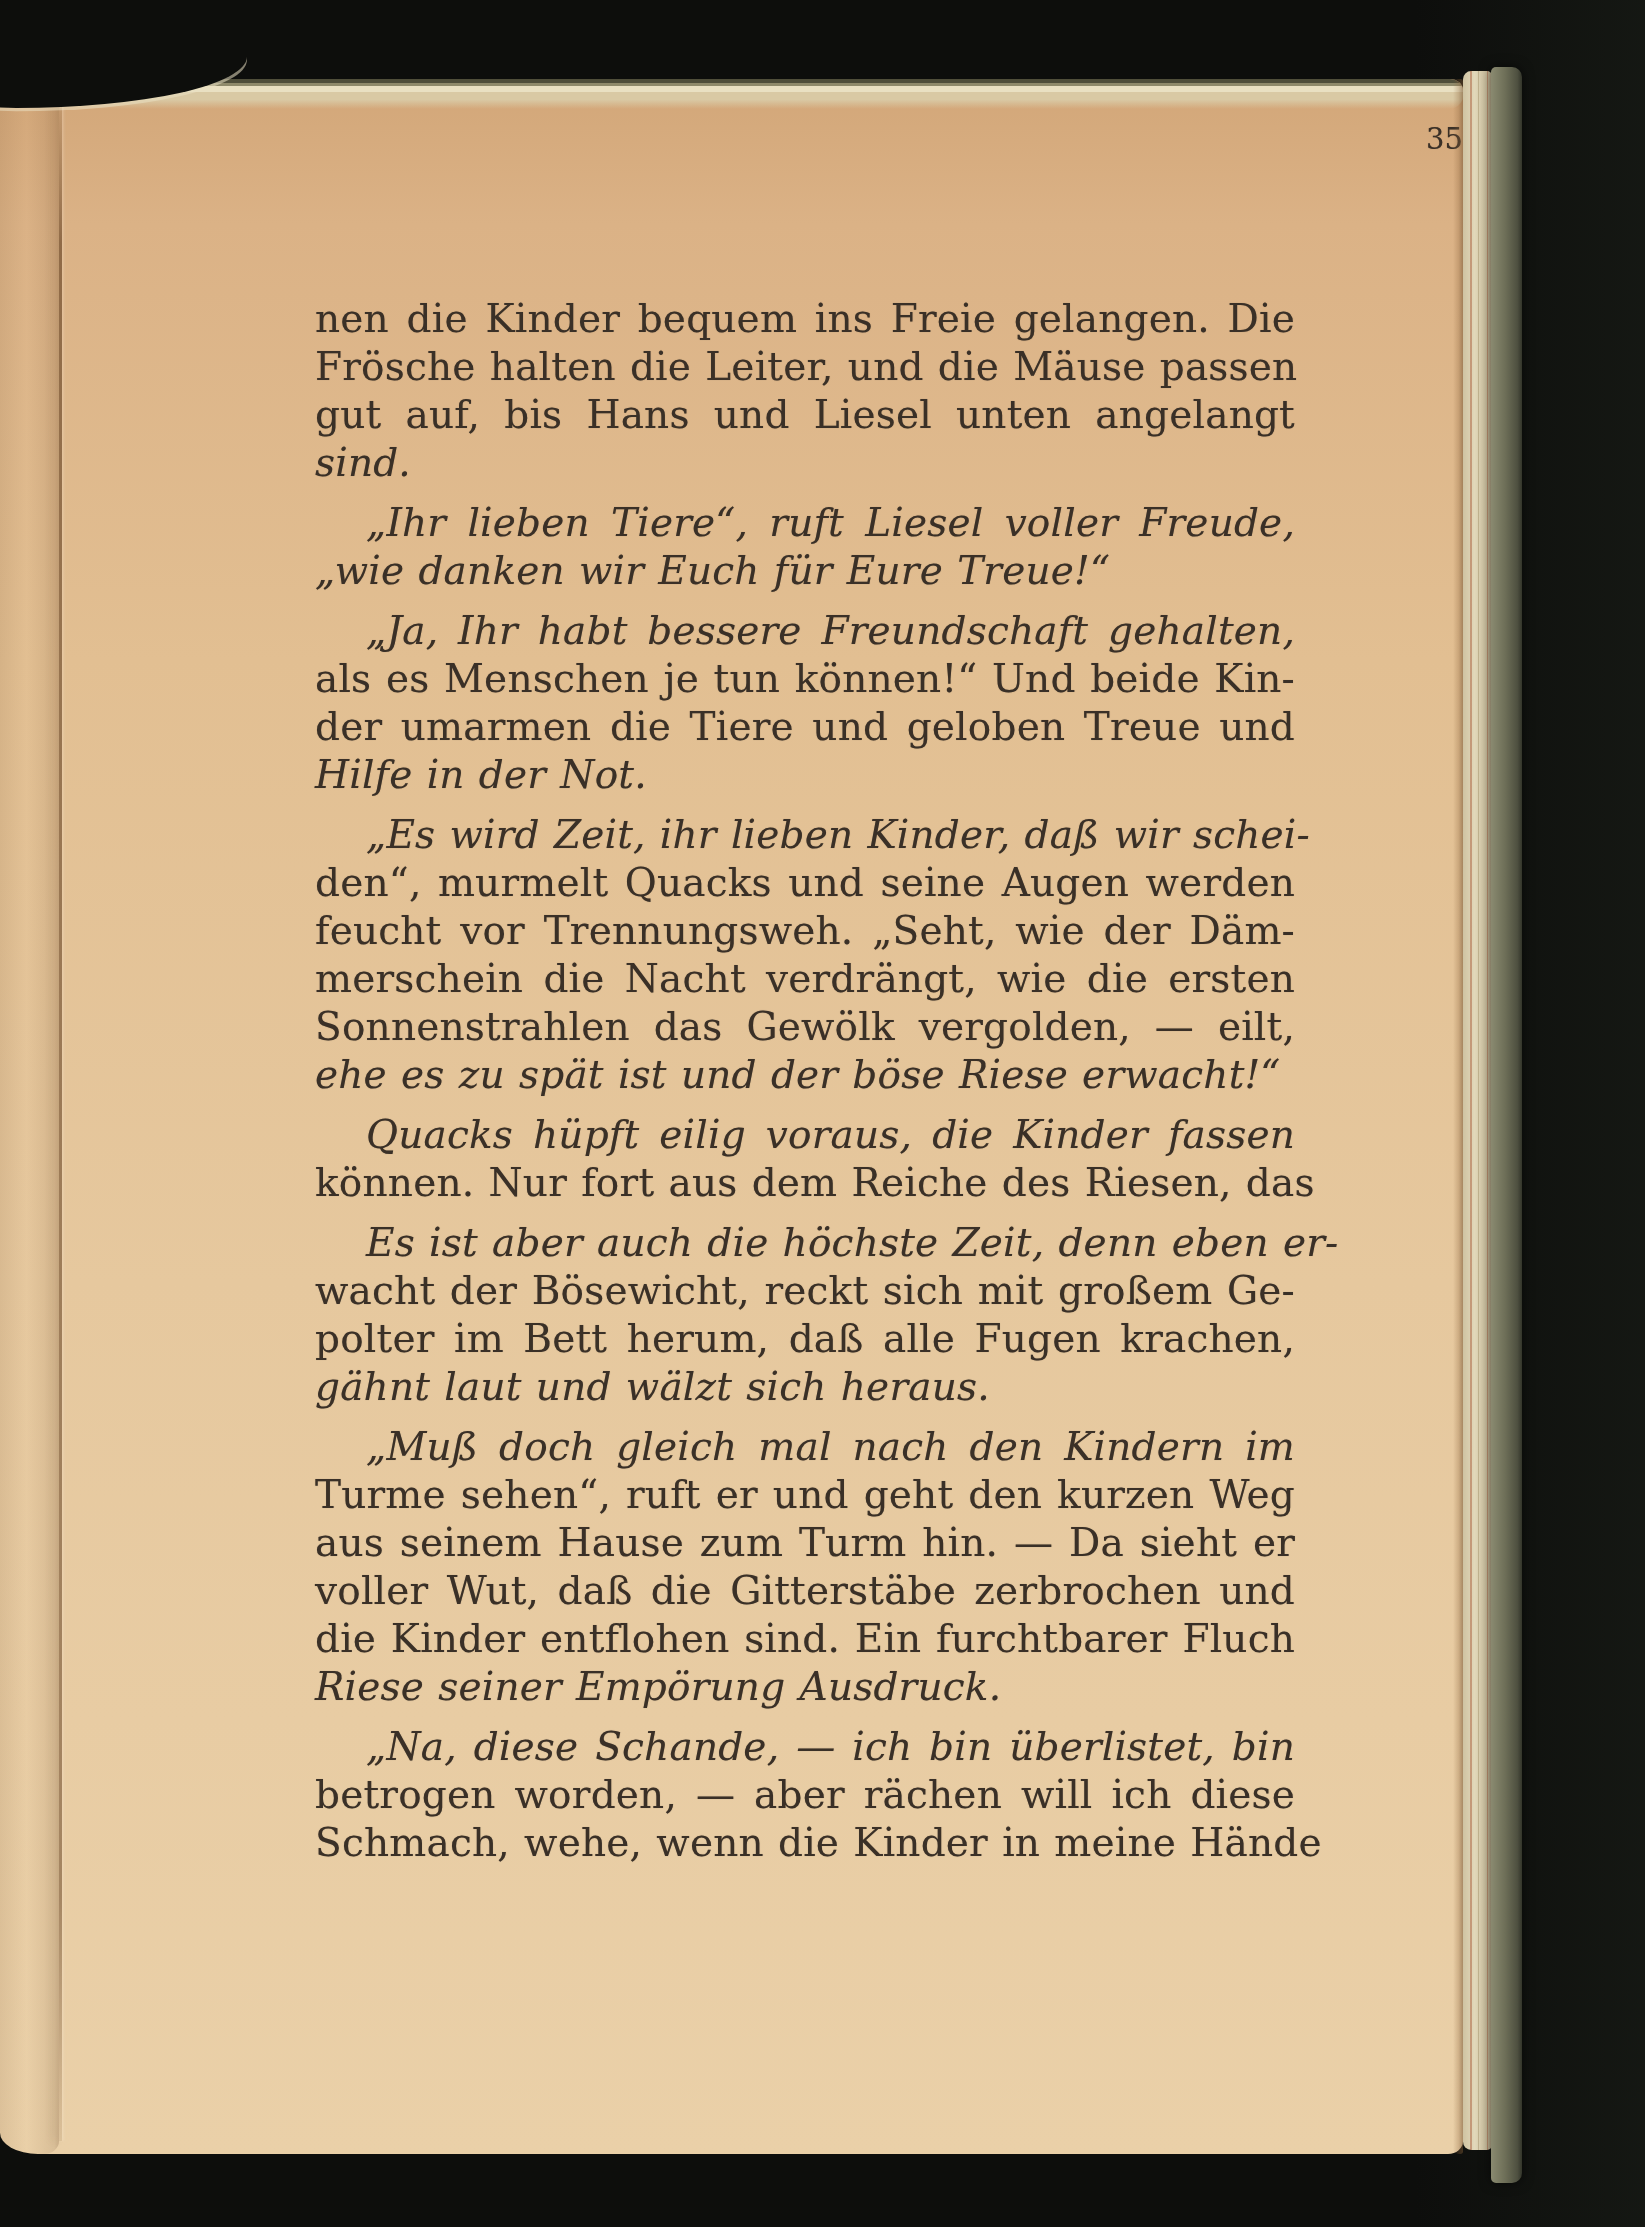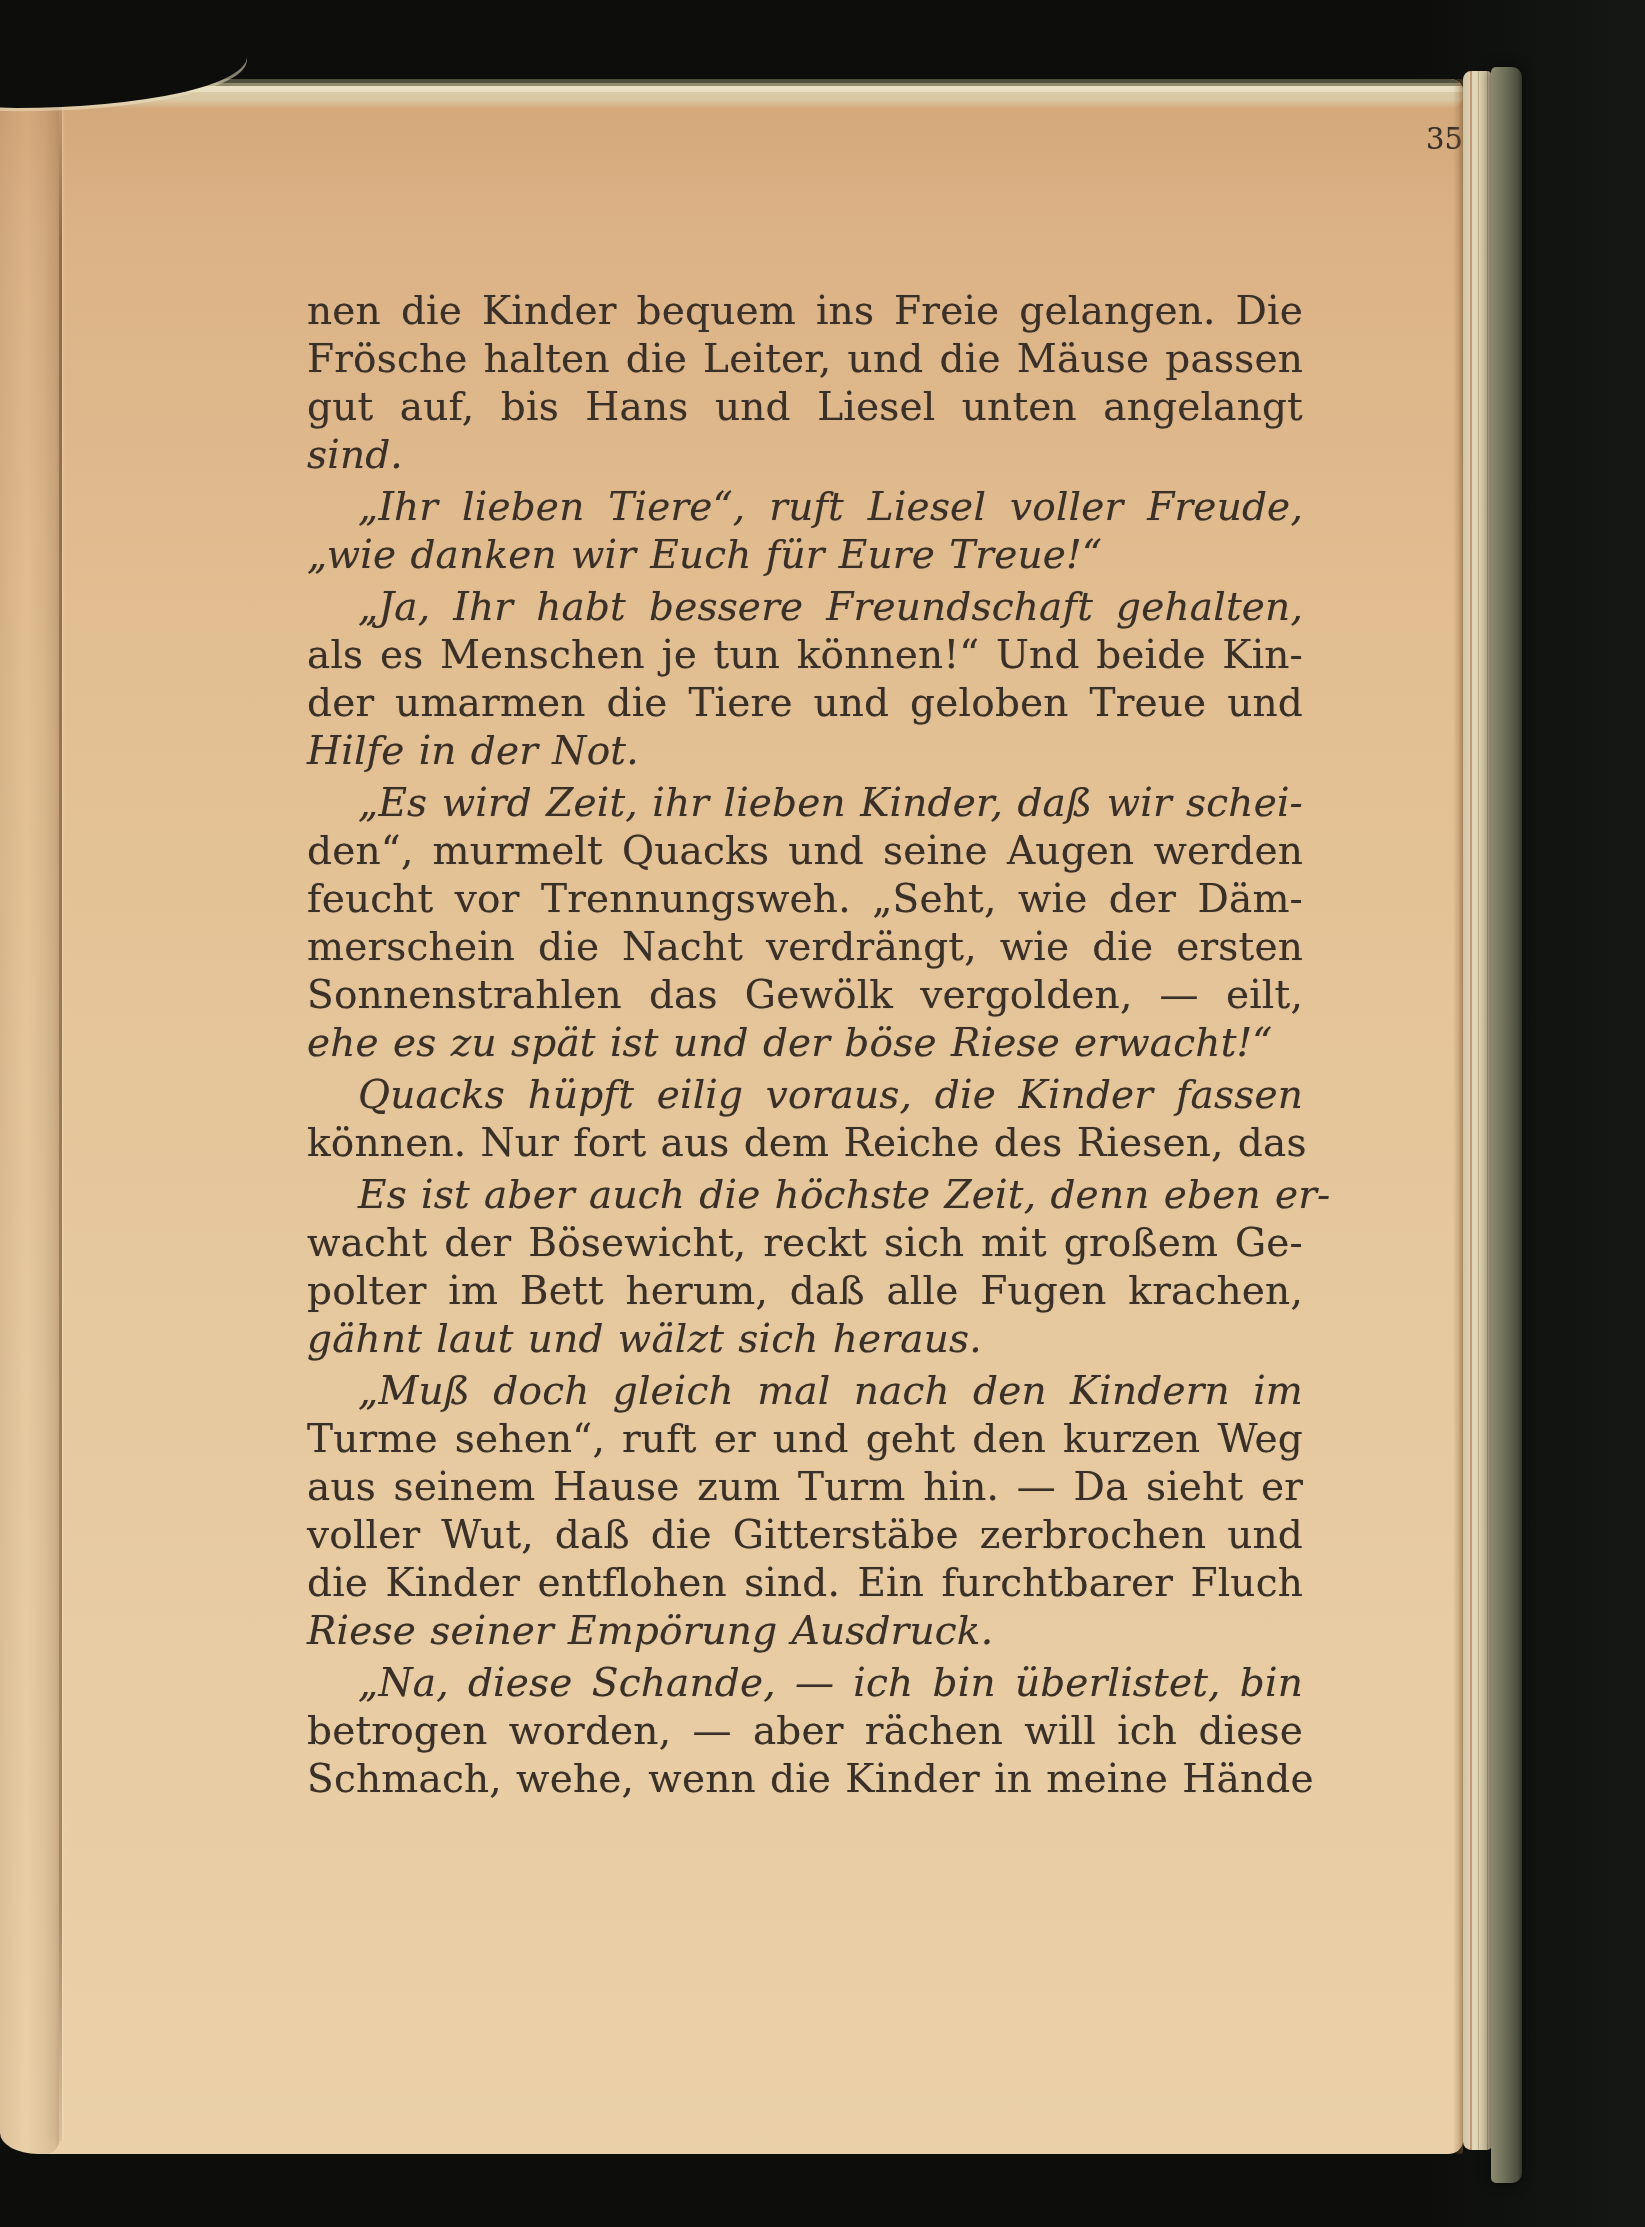--- a/index.html
+++ b/index.html
@@ -73,21 +73,21 @@
   }
   .cover-edge{
     position:absolute;left:1491px;top:67px;width:31px;height:2116px;
     background:linear-gradient(90deg,#8a8a70,var(--cover) 45%,#4e5040 85%,#33352a);
     border-radius:5px 10px 10px 5px;
     box-shadow:0 0 11.5px rgba(0,0,0,.6);
   }
 
   
   .text-block{position:absolute;left:303px;top:204px;width:1004px;}
-  .para{margin:4px;}
+  .para{margin:12px;}
   .line{
     height:48px;line-height:48px;font-size:39px;color:var(--ink);
     text-align:justify;text-align-last:justify;
     letter-spacing:0.2px;word-spacing:1.6px;white-space:nowrap;
     text-shadow:0 0 0.8px rgba(58,48,39,.42);
   }
   .line.l{text-align-last:left;font-style:italic;}
   .line.indent{padding-left:51px;font-style:italic;}
   .page-number{
     margin-top:36px;font-size:29px;line-height:48px;color:var(--ink);

